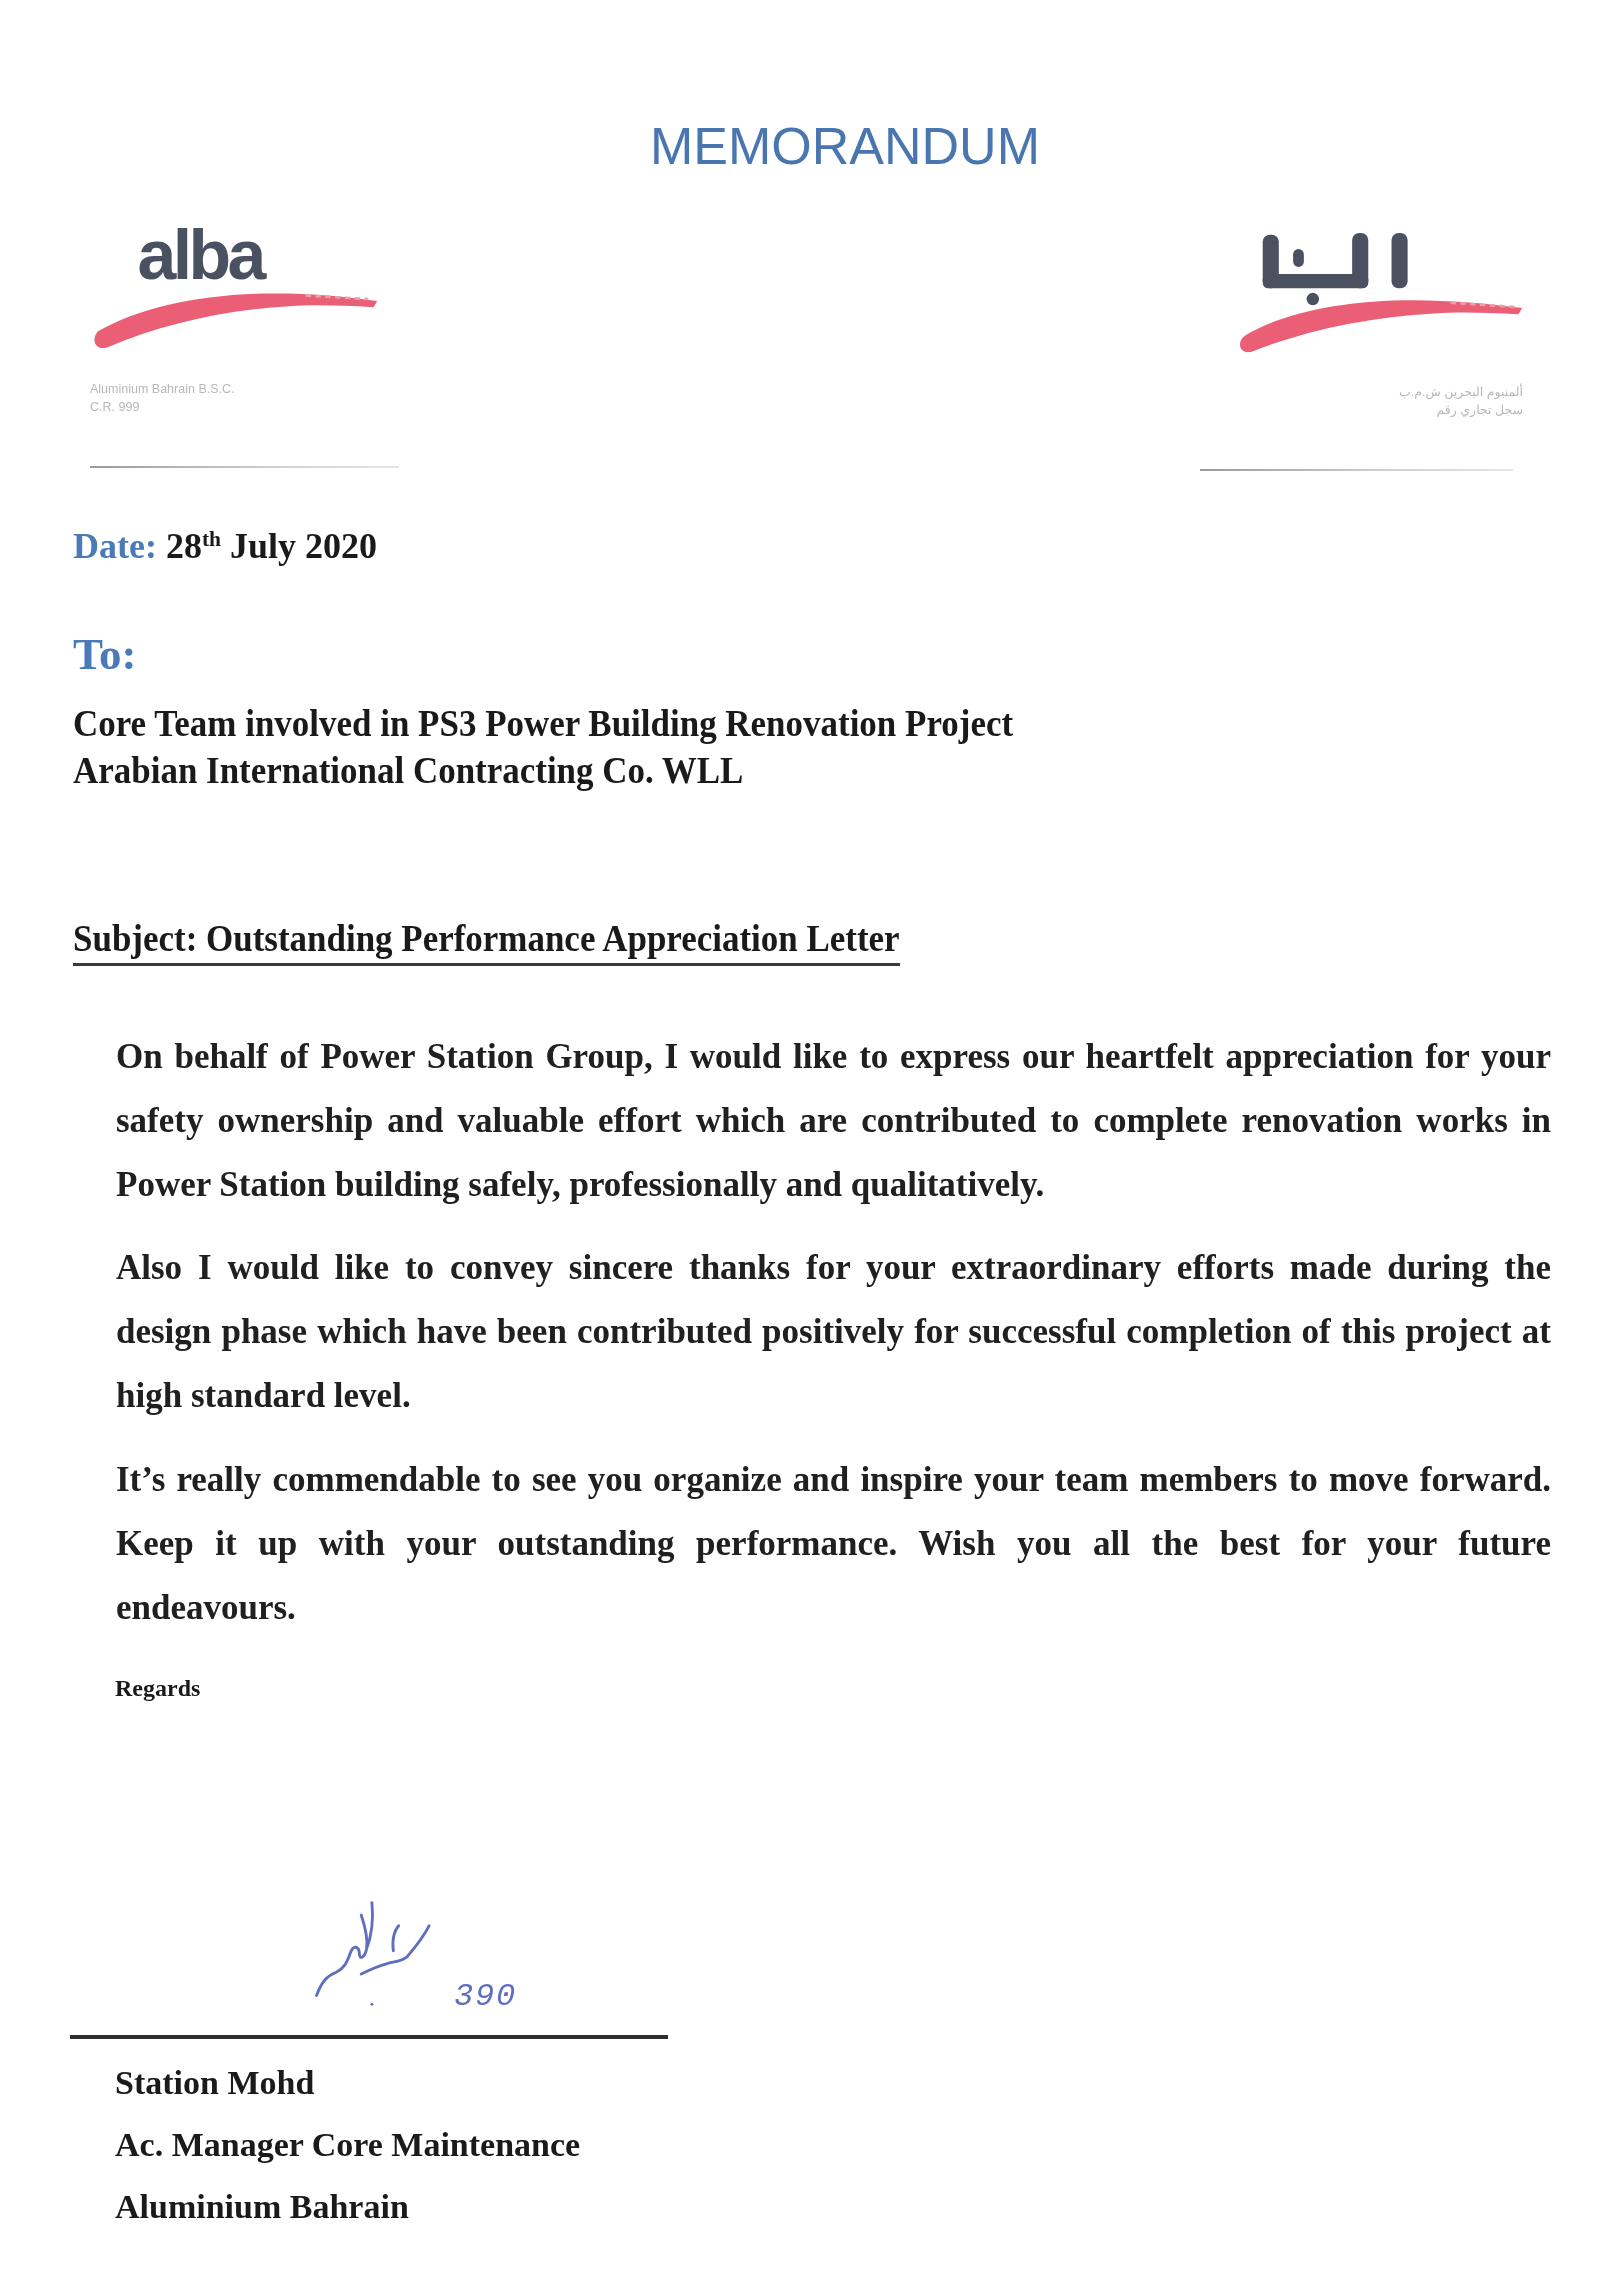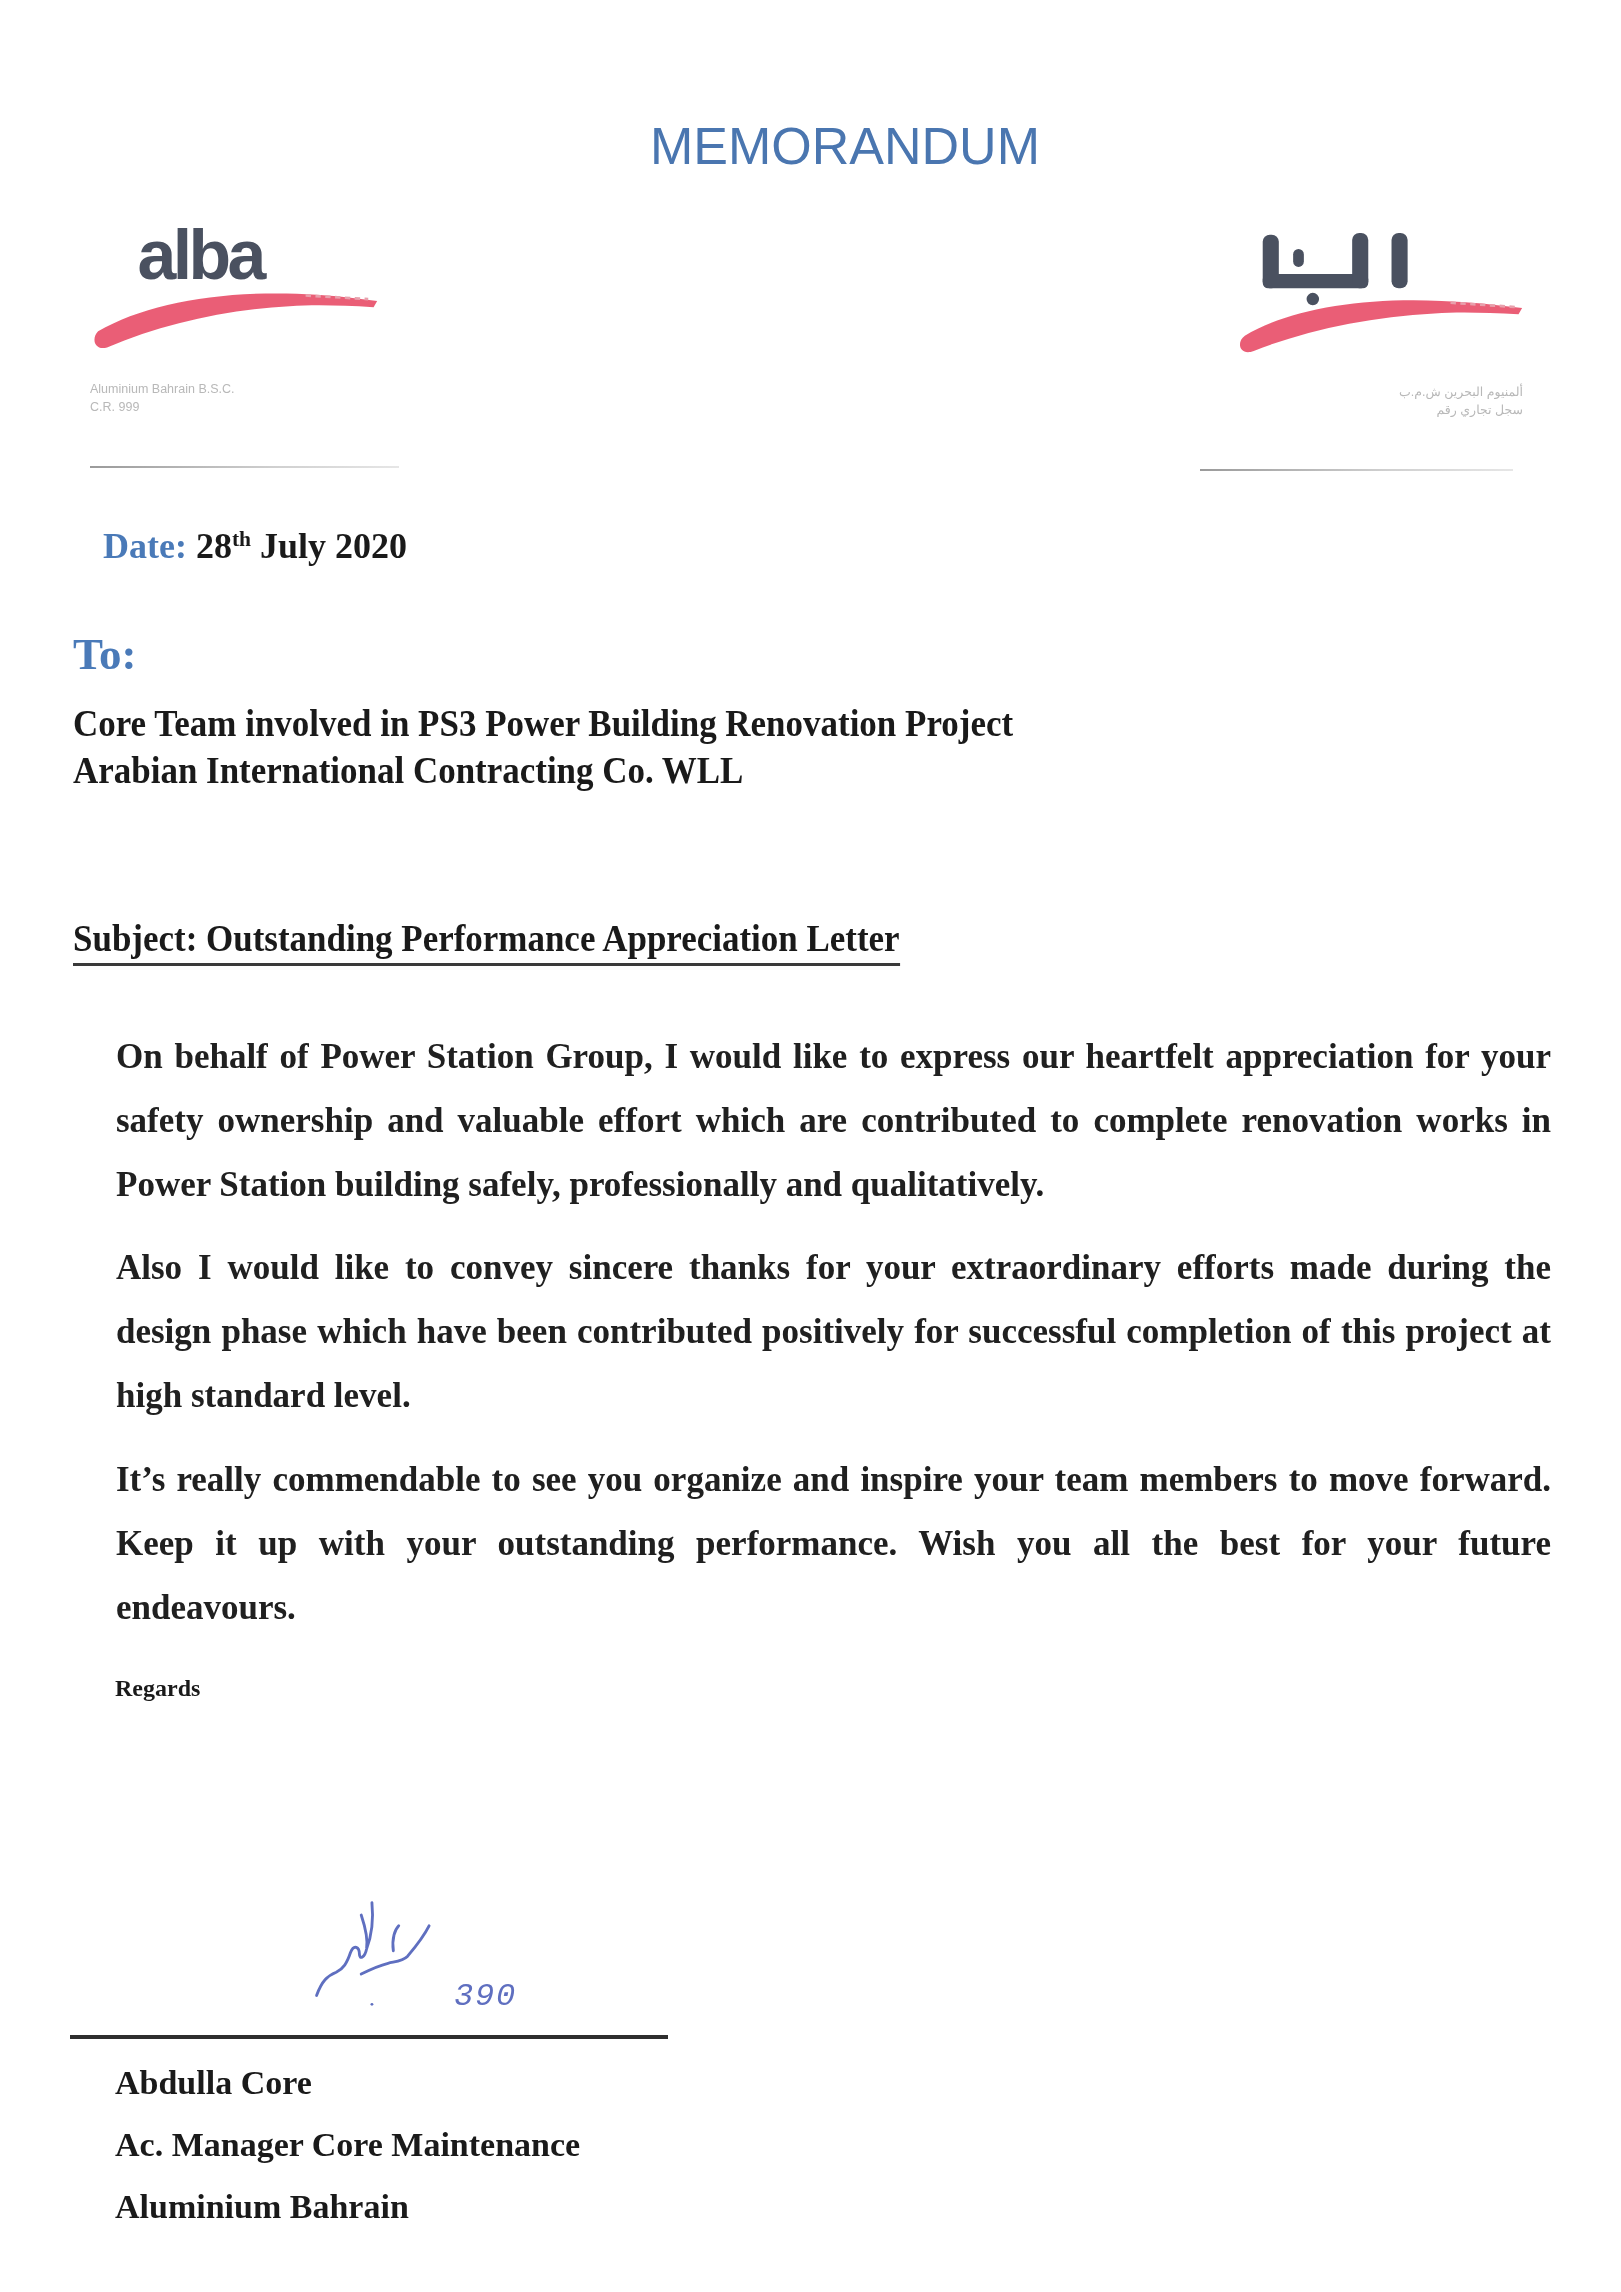--- a/index.html
+++ b/index.html
@@ -15,21 +15,21 @@
   }
   .logo { width: 322px; height: 269px; }
   .logo svg { display: block; }
   .logo-caption {
     font-family: "Liberation Sans", sans-serif; font-size: 12.5px; color: #b8b8b8; line-height: 18px;
   }
   .logo-rule { height: 1.8px; background: linear-gradient(to right, #9a9a9a, #d0d0d0 60%, #e6e6e6); }
 
   .label-blue { color: #4a7ab8; font-weight: bold; }
   .bold { font-weight: bold; }
-  .date-line { left: 73px; top: 519px; font-size: 36px; line-height: 54px; margin-left: 30px; }
+  .date-line { left: 73px; top: 519px; font-size: 36px; line-height: 54px; }
   .date-line sup { font-size: 21.5px; vertical-align: 12.5px; line-height: 0; }
   .to-label { left: 73px; top: 627px; font-size: 45px; line-height: 54px; }
   .recipient { left: 73px; font-size: 38px; font-weight: bold; line-height: 47px;
     transform: scaleX(0.92); transform-origin: left; white-space: nowrap; }
   .subject {
     left: 73px; top: 913px; font-size: 38px; font-weight: bold; line-height: 50px; white-space: nowrap;
     transform: scaleX(0.92); transform-origin: left;
     border-bottom: 3.6px solid #3a3a3a; padding-bottom: 0px;
   }
   .body-text {
@@ -99,16 +99,16 @@
   <svg width="233" height="125" viewBox="0 0 260 140">
     <path d="M8 108 C 14 92, 20 86, 30 82 C 38 78, 42 72, 46 60 C 50 50, 56 54, 56 62 C 56 68, 62 66, 64 56 C 66 44, 62 30, 58 18 M 64 56 C 70 40, 72 24, 70 4" fill="none" stroke="#5f6fc0" stroke-width="3.2" stroke-linecap="round"></path>
     <path d="M58 84 C 70 78, 80 74, 88 72 C 96 70, 104 70, 110 64 C 120 52, 128 42, 134 30 M 94 58 C 92 44, 96 34, 100 30" fill="none" stroke="#5f6fc0" stroke-width="3.2" stroke-linecap="round"></path>
     <circle cx="70" cy="118" r="1.6" fill="#5f6fc0"></circle>
   </svg>
   <span class="abs" style="left:145px; top:63px; font-family:Liberation Mono, monospace; font-size:32px; color:#5f6fc0; font-style:italic; letter-spacing:1.8px;margin-top:16px;">390</span>
 </div>
 
 <div class="abs sig-rule"></div>
 
-<div class="abs signer" style="top:2058px;">Abdulla Core</div>
+<div class="abs signer" style="top:2058px;">Station Mohd</div>
 <div class="abs signer" style="top:2120px;">Ac. Manager Core Maintenance</div>
 <div class="abs signer" style="top:2182px;">Aluminium Bahrain</div>
 
 
 </body></html>

